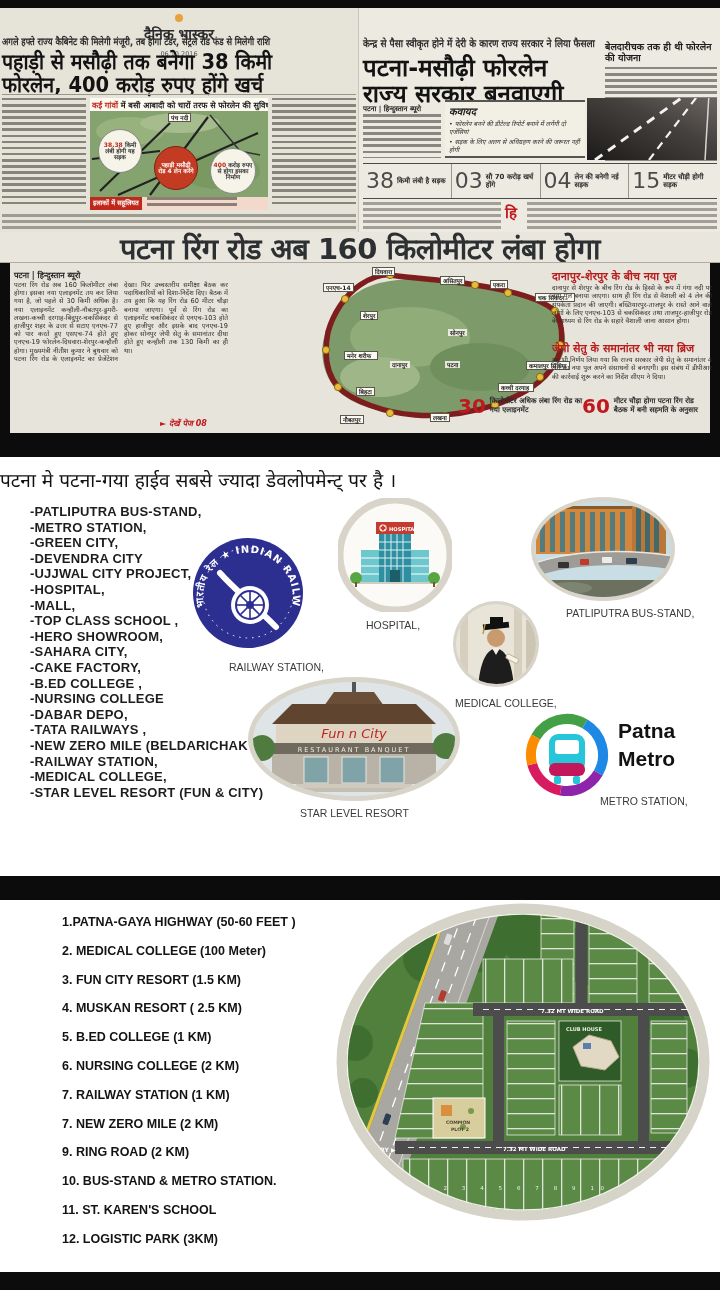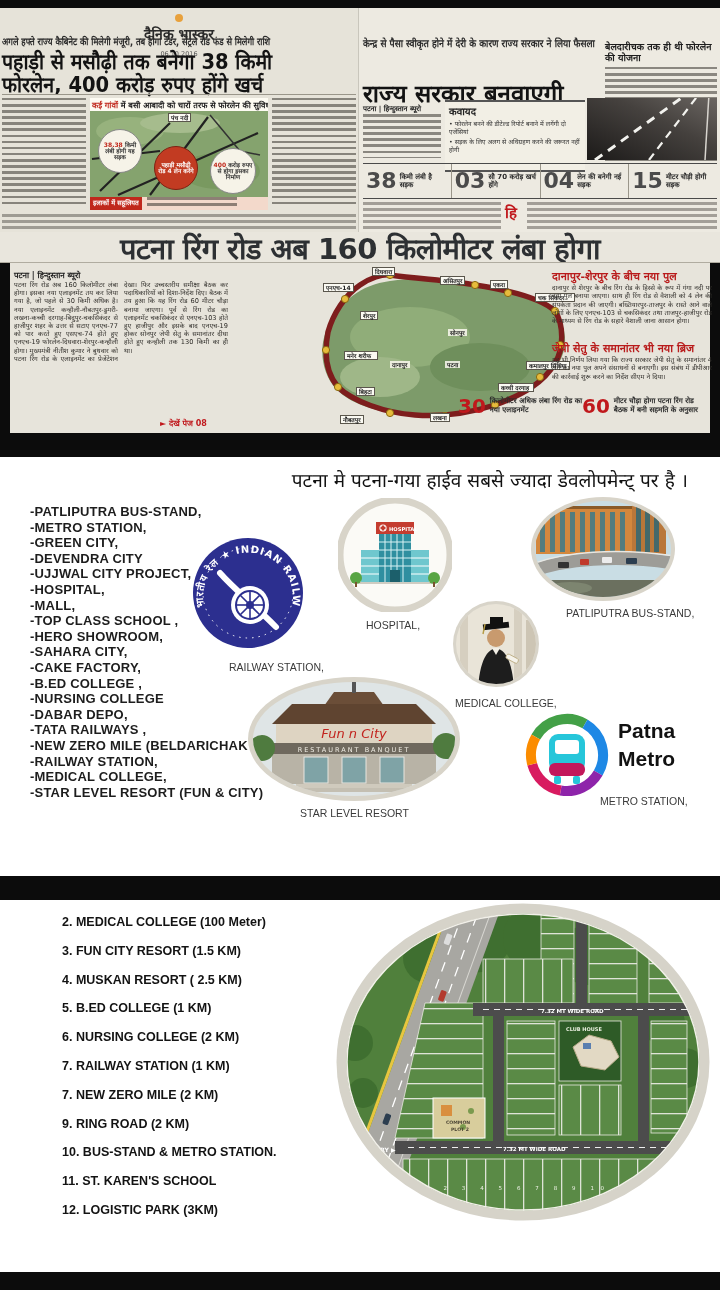--- a/index.html
+++ b/index.html
@@ -24,42 +24,42 @@
   .maphdr .hlword{color:#c0281c;text-align:center;}
   .callout{position:absolute;border-radius:50%;font-size:6px;line-height:1.05;font-weight:bold;display:flex;align-items:center;justify-content:center;text-align:center;padding:2px;box-sizing:border-box;}
   .callout.white{background:#f6f3e8;border:1px solid #888;color:#333;}
   .callout.white b{color:#c0281c;}
   .callout.red{background:#c23b22;color:#fff;border:1px solid #7e2112;}
   .stripred{position:absolute;background:#f3d9cb;}
   .striplab{display:inline-block;background:#c0281c;color:#fff;font-size:6.5px;font-weight:bold;padding:0 3px;line-height:13px;vertical-align:top;}
   .statband{position:absolute;border-top:1.5px solid #4a4a4a;border-bottom:1.5px solid #4a4a4a;display:flex;}
   .statcell{flex:1;display:flex;align-items:center;border-left:1px solid #9a968a;padding:2px 3px;gap:3px;overflow:hidden;}
   .statcell:first-child{border-left:none;}
-  .statnum{font-size:22px;font-weight:bold;color:#4b4b4b;line-height:1;}
+  .statnum{font-size:22px;font-weight:normal;color:#4b4b4b;line-height:1;}
   .statlab{font-size:7px;font-weight:bold;color:#2b2b2b;line-height:1.15;}
   .kbox{position:absolute;background:#f2efe5;border-top:2px solid #555;border-bottom:2px solid #555;padding:2px 4px;box-sizing:border-box;}
   .kbox-title{font-size:10px;font-weight:bold;color:#222;}
   .kbul{font-size:6.3px;color:#333;line-height:1.25;margin-top:2px;}
   
   .banner{position:absolute;left:0;top:232px;width:720px;height:30px;background:#e9e6dd;display:flex;align-items:center;justify-content:center;}
   .banner-text{font-size:29px;font-weight:bold;color:#2d3033;white-space:nowrap;letter-spacing:-.5px;}
   .ring{position:absolute;left:0;top:262px;width:720px;height:171px;background:#e7e4db;border-top:1px solid #b0aca0;overflow:hidden;}
   .ring .edge{position:absolute;top:0;width:10px;height:171px;background:#0c0c0c;}
   .byline{font-size:8px;font-weight:bold;color:#222;}
   .newsbody{font-size:6.6px;line-height:8.2px;color:#2e2c28;text-align:justify;overflow:hidden;}
   .redtitle{font-size:11px;font-weight:bold;color:#b91c1c;line-height:1.1;margin-bottom:1px;}
-  .seepage{font-size:8px;font-weight:bold;color:#c0181c;}
+  .seepage{font-size:8px;font-weight:bold;color:#c0181c;font-style:italic;}
   .maplabel{position:absolute;background:#fbfaf3;border:1px solid #5a564c;font-size:6px;line-height:7px;color:#222;padding:0 2px;white-space:nowrap;font-weight:bold;}
   .maplabel.inner{background:rgba(250,248,238,.85);border:none;font-weight:bold;}
   .rstat{position:absolute;display:flex;gap:4px;align-items:flex-start;}
   .rstatnum{font-size:20px;font-weight:bold;color:#c0181c;line-height:.9;}
   .rstatlab{font-size:7.2px;font-weight:bold;color:#2b2b2b;line-height:1.2;width:96px;}
   
   .promo{position:absolute;left:0;top:457px;width:720px;height:419px;background:#fff;}
-  .highlight{position:absolute;left:0;top:10px;width:688px;text-align:right;font-size:19px;color:#101010;}
+  .highlight{position:absolute;left:0;top:10px;width:688px;text-align:left;font-size:19px;color:#101010;}
   .amenities{position:absolute;left:30px;top:47px;font-family:"Liberation Sans",sans-serif;font-size:13px;font-weight:bold;color:#1d1d1d;line-height:15.6px;letter-spacing:.2px;}
   .circ-label{position:absolute;font-family:"Liberation Sans",sans-serif;font-size:10.5px;color:#3a3a3a;white-space:nowrap;}
   .metrotext{position:absolute;font-family:"Liberation Sans",sans-serif;font-weight:bold;color:#111;font-size:21px;line-height:24px;}
   
   .dist{position:absolute;left:0;top:900px;width:720px;height:372px;background:#fff;}
   .distlist{position:absolute;left:62px;top:8px;font-family:"Liberation Sans",sans-serif;font-size:12.5px;font-weight:bold;color:#131313;line-height:28.8px;}
   svg text{font-family:"DejaVu Sans",sans-serif;}
 </style>
 </head>
 <body>
@@ -107,31 +107,32 @@
         <span class="fake" style="display:inline-block;width:90px;height:11px;vertical-align:top;"></span>
       </div>
     </div>
     <div class="abs fake light" style="left:2px;top:206px;width:354px;height:16px;"></div>
   </div>
 
   <div class="paper hindustan">
     <div class="abs" style="left:4px;top:28px;width:420px;transform:scaleX(.85);transform-origin:left center;">
       <div class="kicker" style="font-size:10.5px;">केन्द्र से पैसा स्वीकृत होने में देरी के कारण राज्य सरकार ने लिया फैसला</div>
     </div>
+    <div class="abs hl" style="left:4px;top:42px;font-size:24px;">पटना-मसौढ़ी फोरलेन</div>
     <div class="abs hl" style="left:4px;top:68px;font-size:24px;">राज्य सरकार बनवाएगी</div>
 
     <div class="abs" style="left:246px;top:34px;width:112px;">
       <div style="font-size:9.5px;font-weight:bold;color:#1d1d1d;line-height:1.15;">बेलदारीचक तक ही थी फोरलेन की योजना</div>
       <div class="fake" style="width:112px;height:96px;margin-top:3px;"></div>
     </div>
 
     <div class="abs byline" style="left:4px;top:96px;font-size:7px;">पटना | हिन्दुस्तान ब्यूरो</div>
     <div class="abs fake" style="left:4px;top:106px;width:78px;height:44px;"></div>
 
-    <div class="kbox" style="left:86px;top:92px;width:140px;height:72px;">
+    <div class="kbox" style="left:86px;top:92px;width:140px;height:58px;font-style:italic;">
       <div class="kbox-title">कवायद</div>
       <div class="kbul">• फोरलेन बनने की डीटेल्ड रिपोर्ट बनाने में लगेंगी दो एजेंसियां</div>
       <div class="kbul">• सड़क के लिए अलग से अधिग्रहण करने की जरूरत नहीं होगी</div>
     </div>
 
     <svg class="abs" style="left:228px;top:90px;" width="130" height="62" viewBox="0 0 130 62">
       <defs>
           <linearGradient id="asph" x1="0" y1="1" x2="1" y2="0">
         <stop offset="0" stop-color="#1c1a19"></stop>
             <stop offset=".6" stop-color="#45413e"></stop>
@@ -426,20 +427,21 @@
   </svg>
   <div class="metrotext" style="left:618px;top:262px;">Patna</div>
   <div class="metrotext" style="left:618px;top:290px;">Metro</div>
   <div class="circ-label" style="left:600px;top:338px;">METRO STATION,</div>
 </div>
 
 <div class="band" style="top:876px;height:24px;"></div>
 
 <div class="dist">
   <div class="distlist">
+    <div>1.PATNA-GAYA HIGHWAY (50-60 FEET )</div>
     <div>2. MEDICAL COLLEGE (100 Meter)</div>
     <div>3. FUN CITY RESORT (1.5 KM)</div>
     <div>4. MUSKAN RESORT ( 2.5 KM)</div>
     <div>5. B.ED COLLEGE (1 KM)</div>
     <div>6. NURSING COLLEGE (2 KM)</div>
     <div>7. RAILWAY STATION (1 KM)</div>
     <div>7. NEW ZERO MILE (2 KM)</div>
     <div>9. RING ROAD (2 KM)</div>
     <div>10. BUS-STAND &amp; METRO STATION.</div>
     <div>11. ST. KAREN'S SCHOOL</div>

